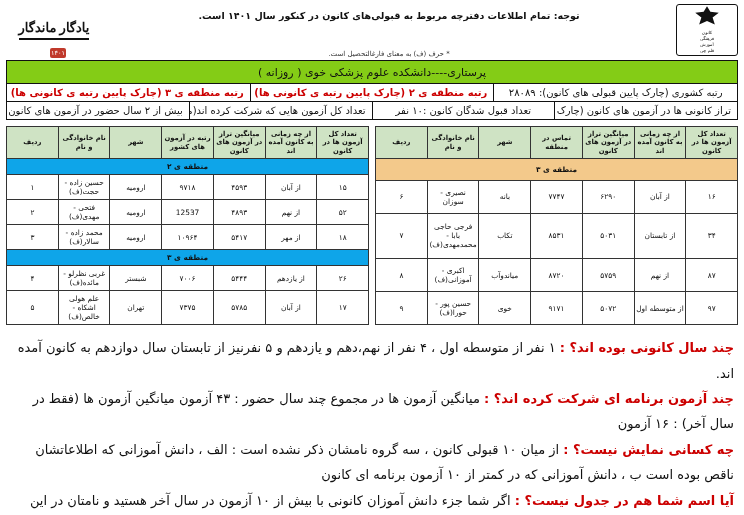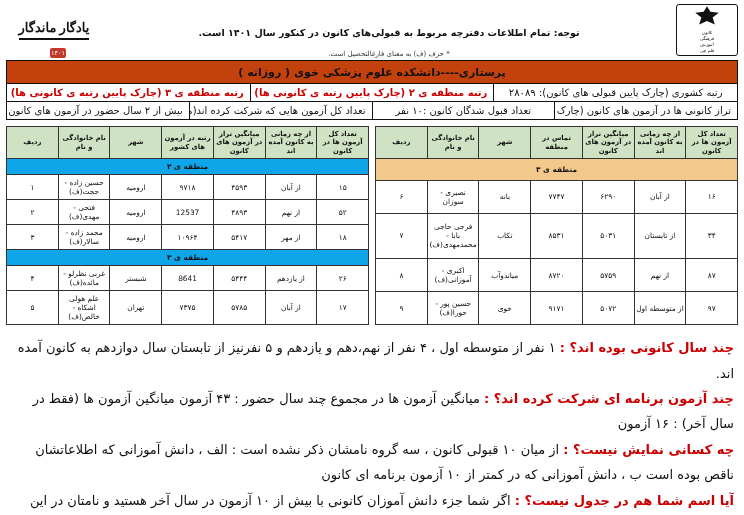--- a/index.html
+++ b/index.html
@@ -25,45 +25,45 @@
     background:#fff; flex:0 0 auto;
   }
   .logo-mark {
     width:28px; height:22px; background:#111;
     clip-path: polygon(50% 0%, 62% 26%, 92% 30%, 70% 52%, 78% 84%, 50% 68%, 22% 84%, 30% 52%, 8% 30%, 38% 26%);
     margin-bottom:2px;
   }
   .logo-lines { font-size:4.4px; line-height:1.35; text-align:center; color:#111; }
   .header-mid {
     flex:1 1 auto; text-align:center; padding:6px 10px 0 10px;
-    display:flex; flex-direction:column; justify-content:flex-end; gap:12px;
+    display:flex; flex-direction:column; justify-content:space-between; gap:0;
   }
   .notice-1 { font-size:9.5px; color:#111; font-weight:bold; }
   .notice-2 { font-size:7px; color:#333; }
   .brand-box {
     width:96px; height:52px; flex:0 0 auto; position:relative;
     display:flex; align-items:center; justify-content:center;font-family:Liberation Serif, serif;
   }
   .brand-text {
     font-size:13px; font-weight:bold; color:#111; letter-spacing:0px;
     border-bottom:2px solid #111; padding-bottom:2px;
   }
   .brand-badge {
     position:absolute; bottom:-2px; right:36px;
     background:#c0392b; color:#fff; font-size:6.5px; padding:1px 1px; border-radius:2px;
   }
 
   
   .title-band {
     margin:2px 6px 0 6px;
     border:1px solid #111;
-    background:#c2410c;
+    background:#84cc16;
     text-align:center;
     padding:5px 0 4px 0;
-    font-size:11px; font-weight:bold; color:#111;
+    font-size:11px; font-weight:normal; color:#111;
   }
 
   
   .info-table { margin:0 6px; border:1px solid #111; border-top:none; width:732px; }
   .info-row { display:flex; border-bottom:1px solid #111; }
   .info-row:last-child { border-bottom:none; }
   .info-cell {
     flex:1 1 0; padding:3px 6px; font-size:10px; color:#111; text-align:center;
     border-left:1px solid #111; white-space:nowrap; overflow:hidden;
   }
@@ -230,21 +230,21 @@
           <td class="name-col">محمد زاده - سالار(ف)</td>
           <td>۳</td>
         </tr>
         <tr class="zone-head green">
           <td colspan="7">منطقه ی ۳</td>
         </tr>
         <tr>
           <td>۲۶</td>
           <td>از یازدهم</td>
           <td>۵۴۴۴</td>
-          <td>8641</td>
+          <td>۷۰۰۶</td>
           <td>شبستر</td>
           <td class="name-col">غربی نظرلو - مائده(ف)</td>
           <td>۴</td>
         </tr>
         <tr>
           <td>۱۷</td>
           <td>از آبان</td>
           <td>۵۷۸۵</td>
           <td>۷۳۷۵</td>
           <td>تهران</td>

